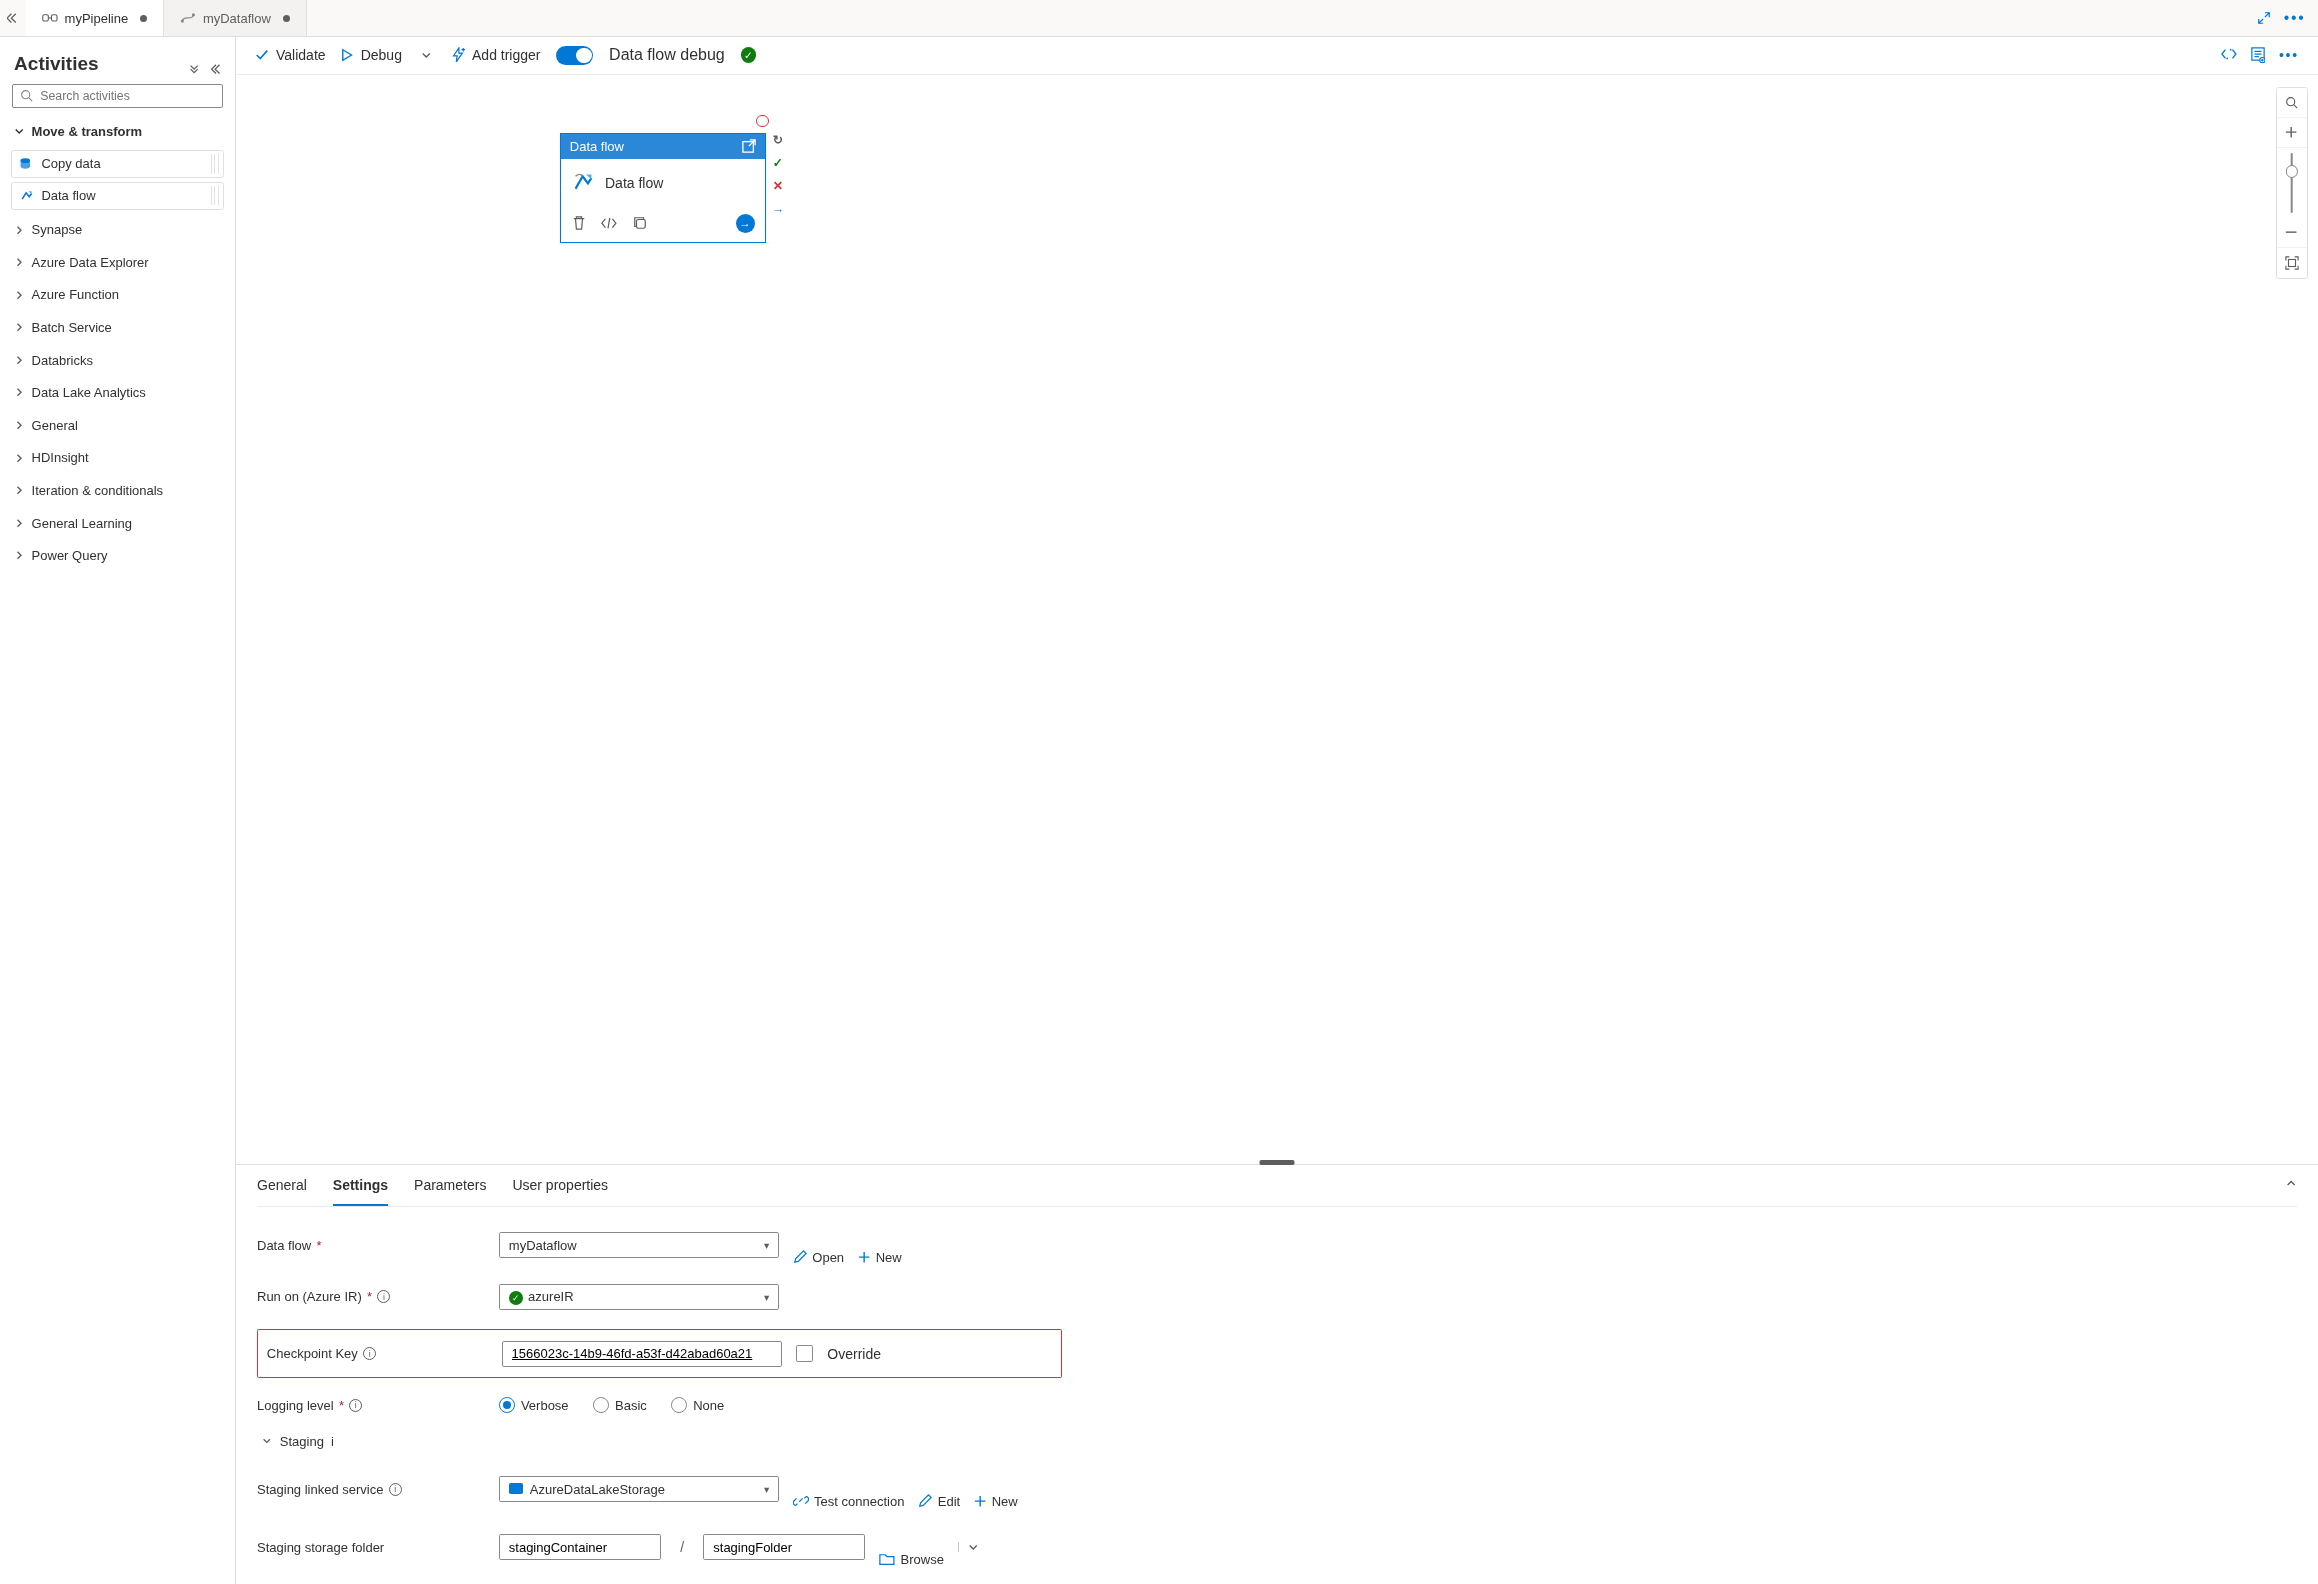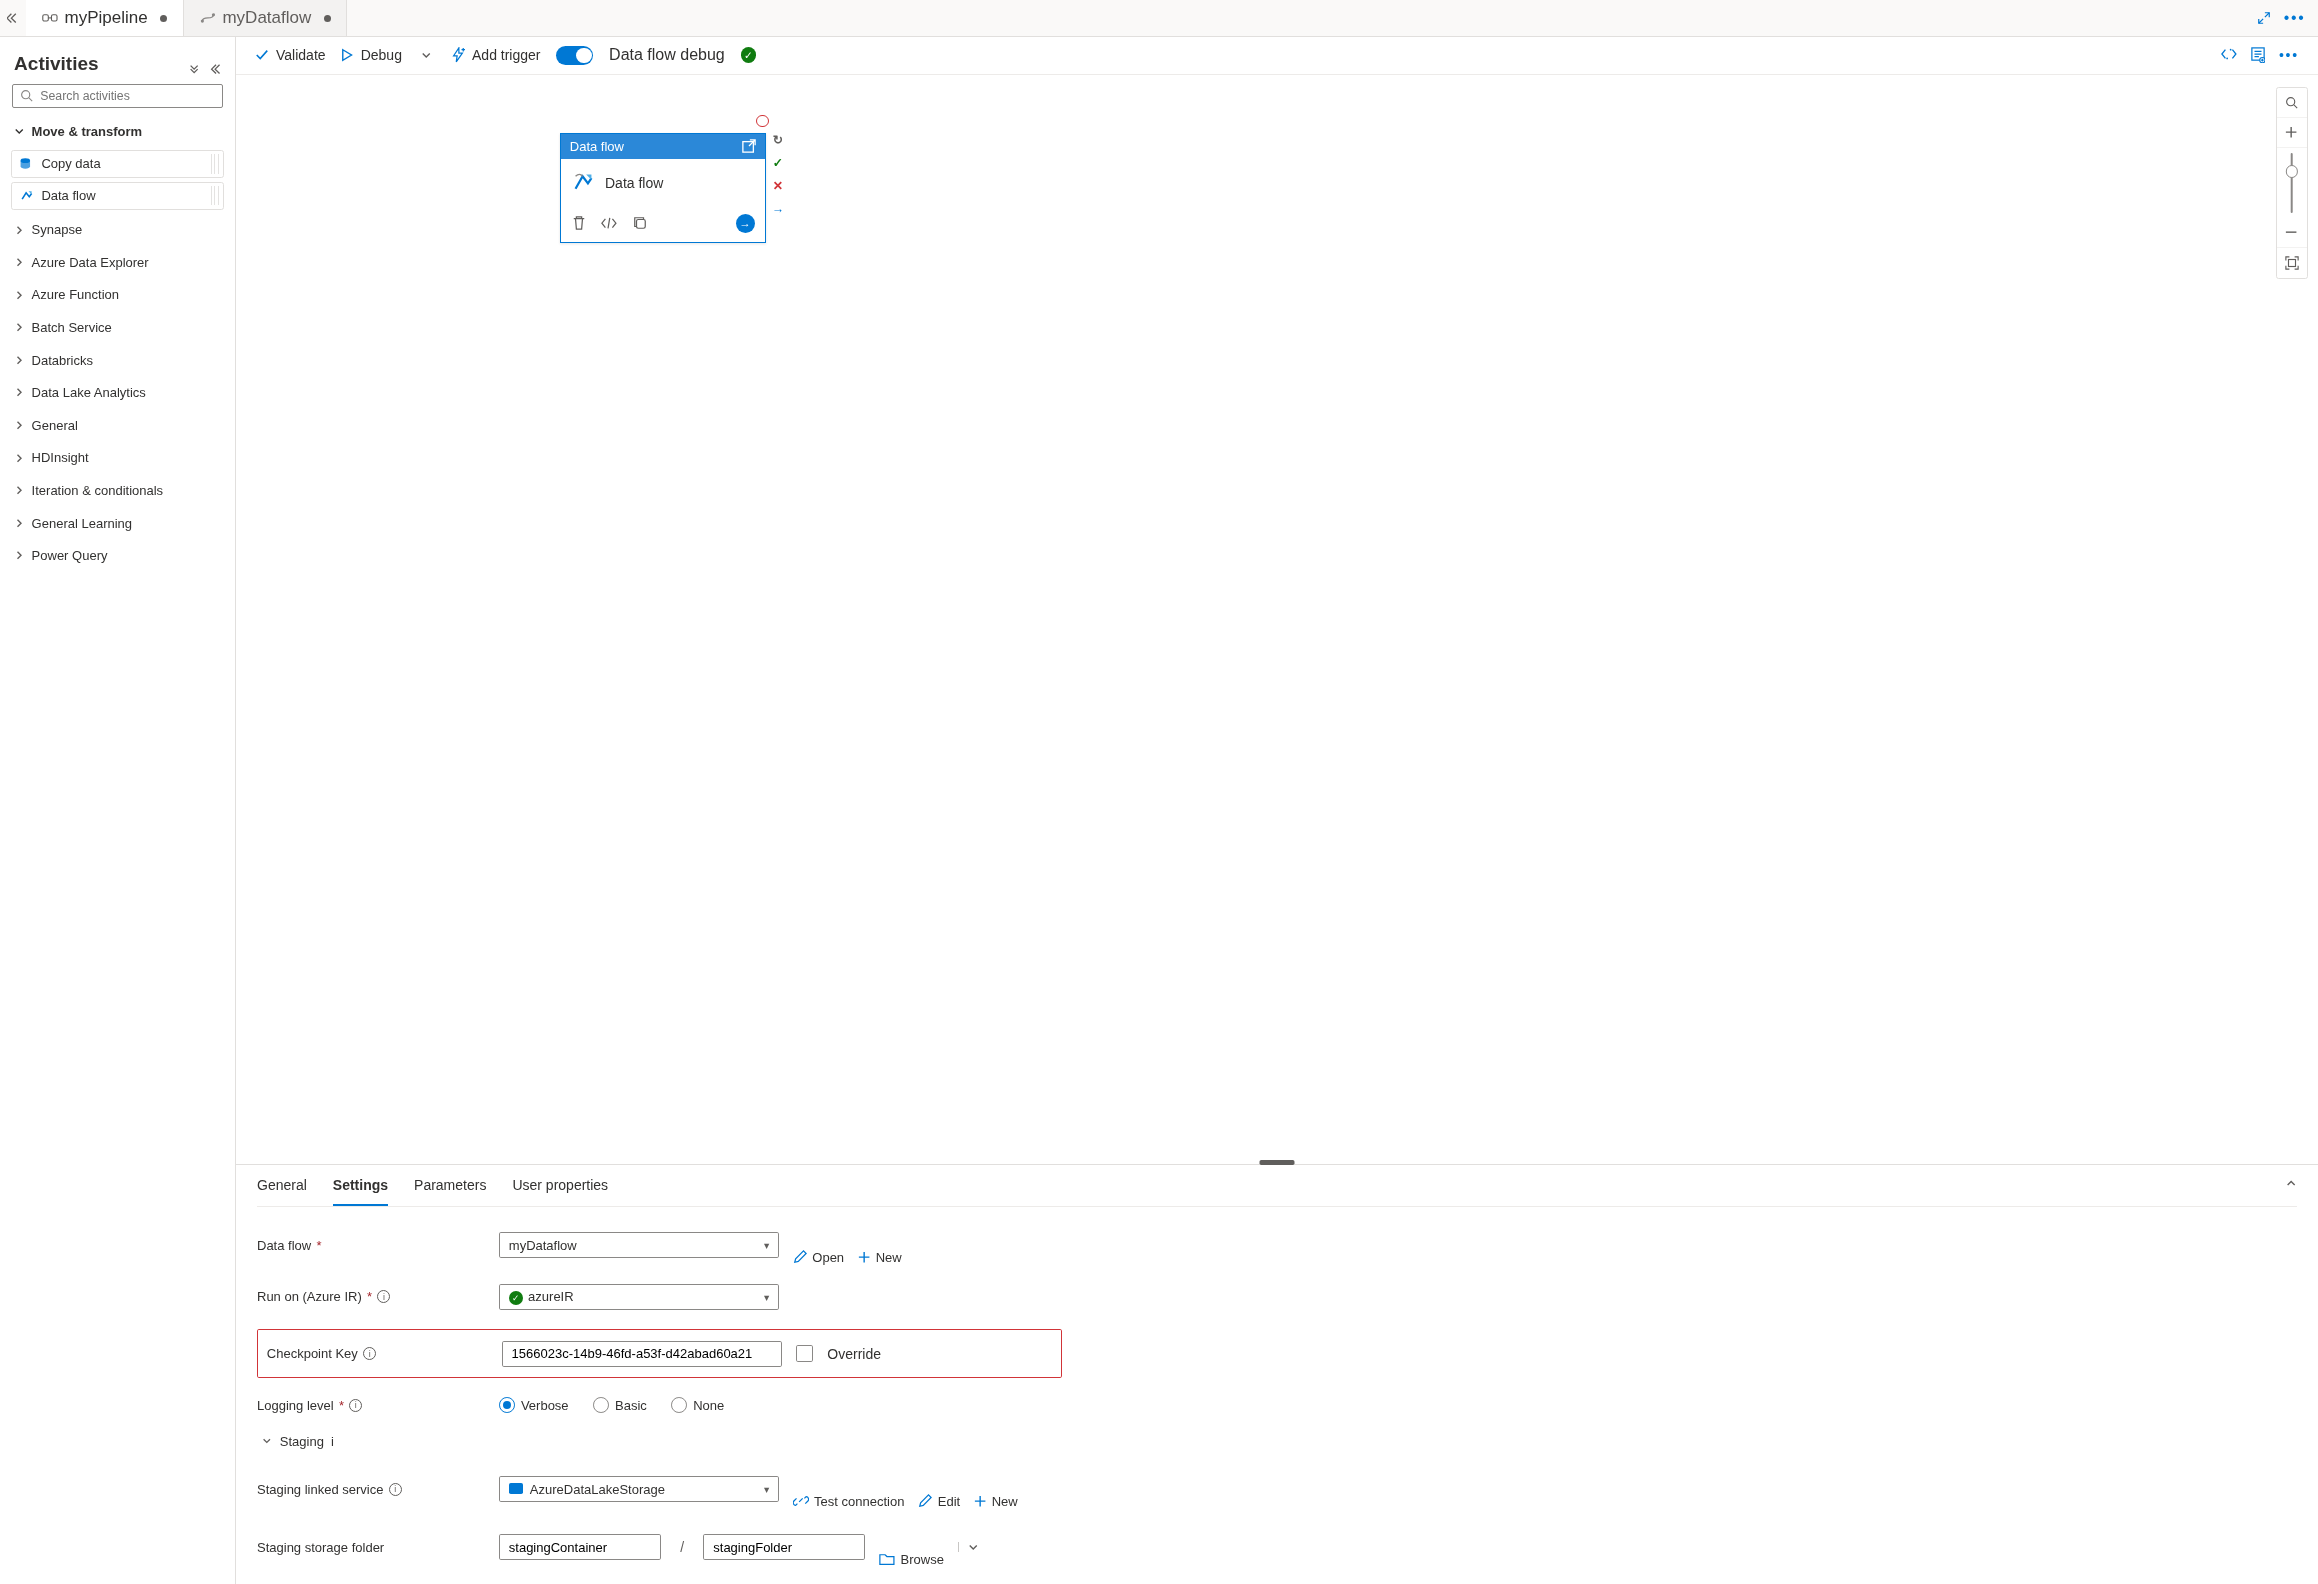--- a/index.html
+++ b/index.html
@@ -2,21 +2,21 @@
 <html style="font-size:14px"><head>
 <meta charset="utf-8">
 <style>
   * { box-sizing: border-box; margin: 0; padding: 0; font-family: "Segoe UI", -apple-system, BlinkMacSystemFont, sans-serif; }
   body { font新: 12.3px; color: #323130; background: #fff; overflow: hidden; }
   .root { display: flex; flex-direction: column; height: 100vh; }
 
   
   .tabstrip { display: flex; align-items: stretch; height: 37px; border-bottom: 0.9px solid #e1dfdd; background: #faf9f8; }
   .tabstrip .expand-btn { width: 26px; display:flex; align-items:center; justify-content:center; color:#605e5c; cursor:pointer; }
-  .tab { display:flex; align-items:center; gap:7px; padding: 0 15.8px; border-right: 0.9px solid #e1dfdd; background:#fff; font-size:17px; cursor:pointer; position:relative; }
+  .tab { display:flex; align-items:center; gap:7px; padding: 0 15.8px; border-right: 0.9px solid #e1dfdd; background:#fff; font-size:13px; cursor:pointer; position:relative; }
   .tab.inactive { background:#f3f2f1; color:#605e5c; }
   .tab .dot { width:7px; height:7px; border-radius:50%; background:#605e5c; margin-left:5.3px; }
   .tab .tabicon { width:15.8px; height:15.8px; }
   .tabstrip .spacer { flex:1; }
   .tabstrip .right-icons { display:flex; align-items:center; gap:12.3px; padding:0 12.3px; color:#605e5c; }
   .tabstrip .right-icons .ic { cursor:pointer; }
 
   
   .body { display:flex; flex:1; min-height:0; }
   .sidebar { width: 236px; border-right:0.9px solid #e1dfdd; padding: 12.3px 8.8px; overflow:auto; }
@@ -453,21 +453,21 @@
               <span><span class="ir-badge">✓</span><span>azureIR</span></span>
               <span class="chev">▾</span>
             </div>
           </div>
 
           <div class="row highlight">
             <div class="label" style="width:221px;">
                 <span>Checkpoint Key</span> 
                 <span class="info">i</span>
               </div>
-            <input class="textin" style="width: 280px;" value="1566023c-14b9-46fd-a53f-d42abad60a21">
+            <input class="textin" style="width: 280px; text-decoration: underline;" value="1566023c-14b9-46fd-a53f-d42abad60a21">
             <span class="checkbox"></span>
             <span>Override</span>
           </div>
 
           <div class="row">
             <div class="label">
                 <span>Logging level</span> 
                 <span class="req">*</span> 
                 <span class="info">i</span>
               </div>

